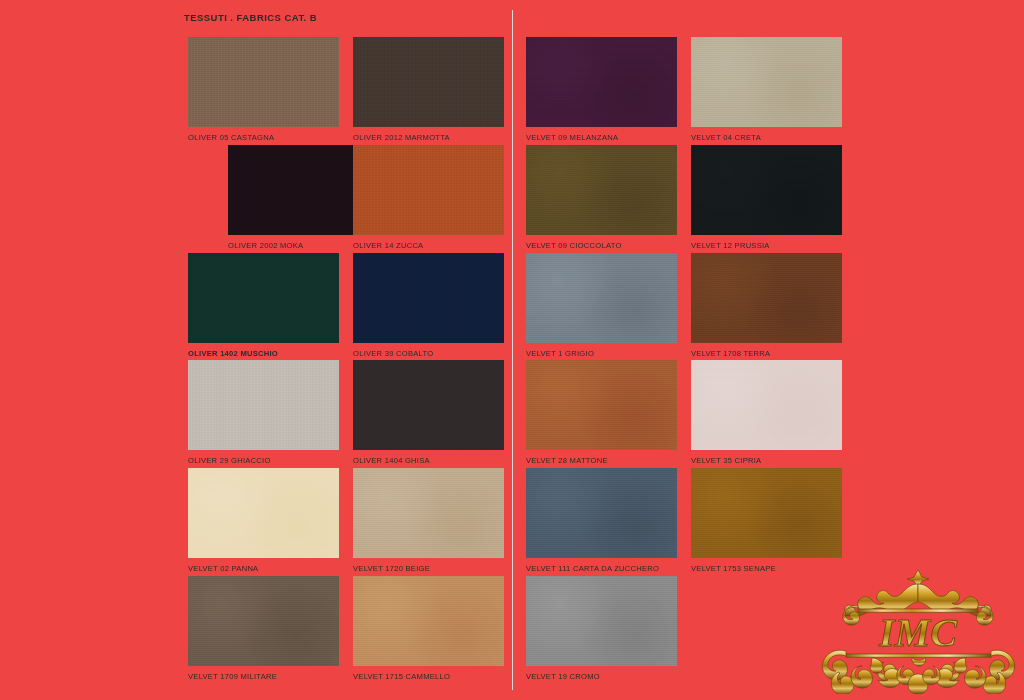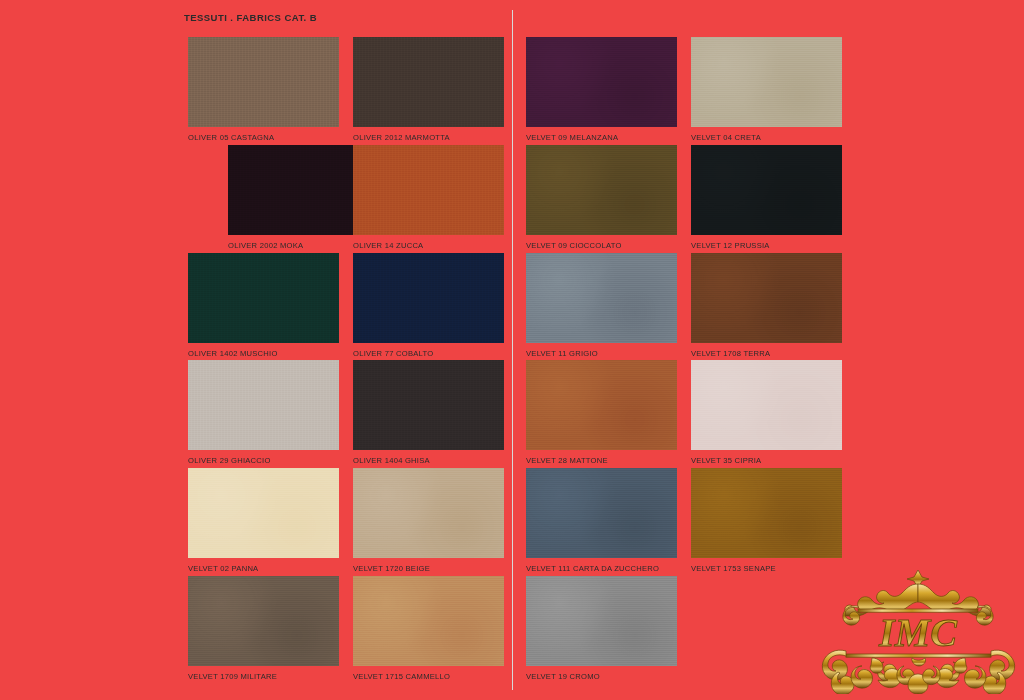--- a/index.html
+++ b/index.html
@@ -143,31 +143,31 @@
         <div class="swatch-label">OLIVER 14 ZUCCA</div>
       </div>
       <div class="swatch-cell" style="left: 522px; top: 145px;">
         <div class="swatch-chip velvet" title="VELVET 08 CIOCCOLATO" style="background: rgb(91, 74, 37);"></div>
         <div class="swatch-label">VELVET 09 CIOCCOLATO</div>
       </div>
       <div class="swatch-cell" style="left: 687px; top: 145px;">
         <div class="swatch-chip velvet" title="VELVET 12 PRUSSIA" style="background: rgb(20, 25, 27);"></div>
         <div class="swatch-label">VELVET 12 PRUSSIA</div>
       </div>
-      <div class="swatch-cell" style="left: 184px; top: 253px;">
+      <div class="swatch-cell" style="left: 184px; top: 253px; font-weight: bold;">
         <div class="swatch-chip" title="OLIVER 1402 MUSCHIO" style="background: rgb(16, 50, 43);"></div>
         <div class="swatch-label">OLIVER 1402 MUSCHIO</div>
       </div>
       <div class="swatch-cell" style="left: 349px; top: 253px;">
         <div class="swatch-chip" title="OLIVER 54 COBALTO" style="background: rgb(17, 31, 60);"></div>
-        <div class="swatch-label">OLIVER 77 COBALTO</div>
+        <div class="swatch-label">OLIVER 39 COBALTO</div>
       </div>
       <div class="swatch-cell" style="left: 522px; top: 253px;">
         <div class="swatch-chip velvet" title="VELVET 11 GRIGIO" style="background: rgb(117, 128, 138);"></div>
-        <div class="swatch-label">VELVET 11 GRIGIO</div>
+        <div class="swatch-label">VELVET 1 GRIGIO</div>
       </div>
       <div class="swatch-cell" style="left: 687px; top: 253px;">
         <div class="swatch-chip velvet" title="VELVET 1708 TERRA" style="background: rgb(107, 61, 34);"></div>
         <div class="swatch-label">VELVET 1708 TERRA</div>
       </div>
       <div class="swatch-cell" style="left: 184px; top: 360px;">
         <div class="swatch-chip" title="OLIVER 29 GHIACCIO" style="background: rgb(195, 187, 179);"></div>
         <div class="swatch-label">OLIVER 29 GHIACCIO</div>
       </div>
       <div class="swatch-cell" style="left: 349px; top: 360px;">

